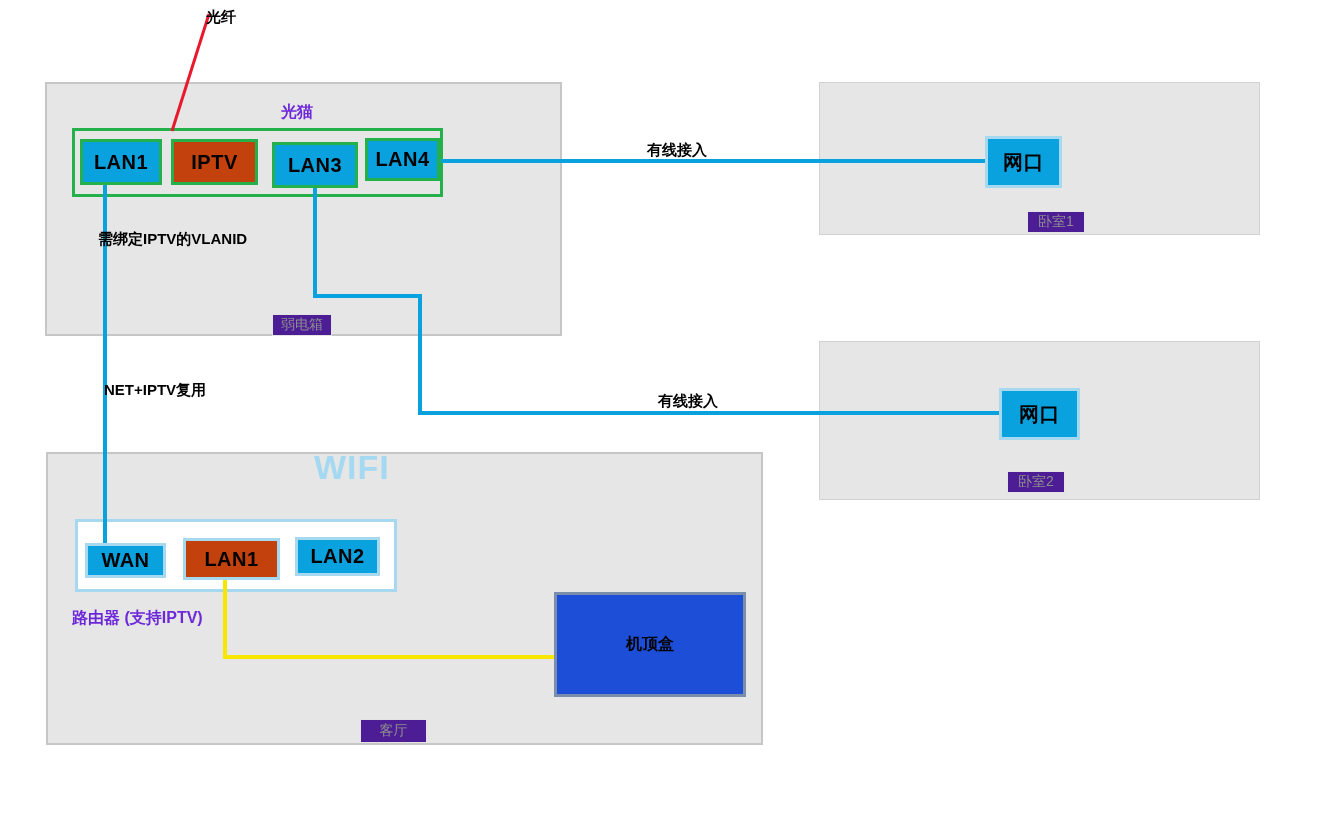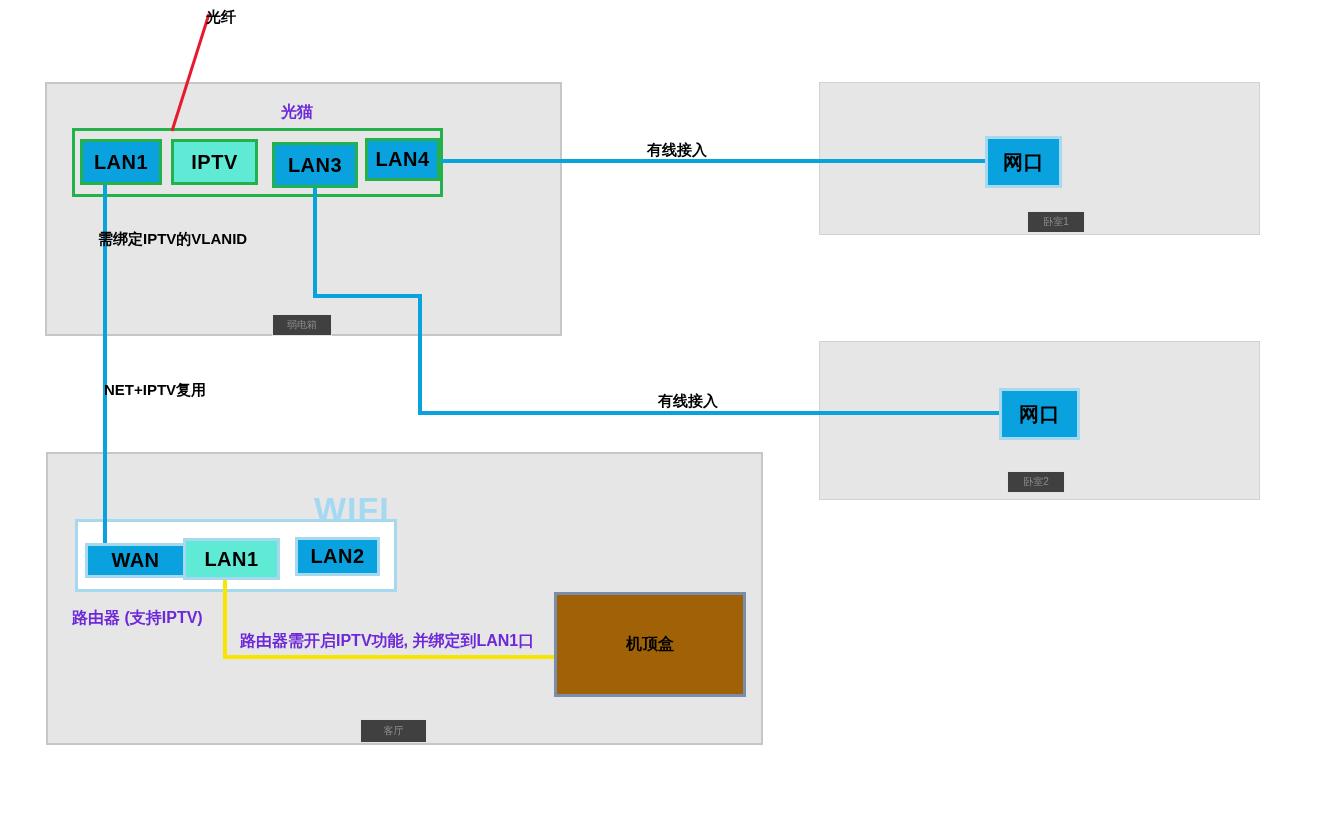--- a/index.html
+++ b/index.html
@@ -12,49 +12,49 @@
   .room.light{border:1px solid #d2d2d2;}
   .groupbox{position:absolute;box-sizing:border-box;}
   .b-green{border:3px solid #24b14c;}
   .b-lblue{border:3px solid #a6d9f0;}
   .b-slate{border:3px solid #7a8eab;}
   .port{
     position:absolute;box-sizing:border-box;display:flex;align-items:center;justify-content:center;
     font-weight:bold;font-size:20px;color:#000;letter-spacing:.5px;
   }
   .p-blue{background:#0aa2de;}
-  .p-yellow{background:#5eead4;}
+  .p-yellow{background:#c2410c;}
   .routerbox{position:absolute;box-sizing:border-box;background:#ffffff;}
   .stb{
-    position:absolute;box-sizing:border-box;background:#a16207;
+    position:absolute;box-sizing:border-box;background:#1d4ed8;
     display:flex;align-items:center;justify-content:center;font-weight:bold;font-size:16px;
   }
   .tag{
-    position:absolute;background:#404040;color:#8f8f8f;font-size:10px;
+    position:absolute;background:#4c1d95;color:#8f8f8f;font-size:14px;
     display:flex;align-items:center;justify-content:center;box-sizing:border-box;
     border:1px solid #e3e3e3;white-space:nowrap;
   }
   .note{position:absolute;font-weight:bold;font-size:15px;color:#000;white-space:nowrap;}
   .title{position:absolute;font-weight:bold;font-size:16px;color:#6d28d9;white-space:nowrap;}
   .wifi{
     position:absolute;font-weight:bold;font-size:34px;color:#a5d9f2;letter-spacing:1px;white-space:nowrap;
   }
   svg.wires{position:absolute;left:0;top:0;pointer-events:none;}
 </style>
 </head>
 <body>
 
 <div id="canvas">
 
   <div class="room heavy" style="left:45px;top:82px;width:517px;height:254px;"></div>
   <div class="room light" style="left:819px;top:82px;width:441px;height:153px;"></div>
   <div class="room light" style="left:819px;top:341px;width:441px;height:159px;"></div>
   <div class="room heavy" style="left:46px;top:452px;width:717px;height:293px;"></div>
 
-  <div class="wifi" style="left:314px;top:490px;">WIFI</div>
+  <div class="wifi" style="left:314px;top:448px;">WIFI</div>
 
   <div class="groupbox b-green" style="left:72px;top:128px;width:371px;height:69px;"></div>
 
   <div class="routerbox b-lblue" style="left:75px;top:519px;width:322px;height:73px;"></div>
 
   <svg class="wires" width="1326" height="835" viewBox="0 0 1326 835">
     <line x1="209" y1="14" x2="172" y2="131" stroke="#e8192c" stroke-width="3"></line>
     <line x1="105" y1="184" x2="105" y2="549" stroke="#0aa2de" stroke-width="4"></line>
     <polyline points="315,186 315,296 420,296 420,413 1000,413" fill="none" stroke="#0aa2de" stroke-width="4"></polyline>
     <line x1="441" y1="161" x2="990" y2="161" stroke="#0aa2de" stroke-width="4"></line>
@@ -77,24 +77,23 @@
 
   <div class="note" style="left:647px;top:141px;">有线接入</div>
   <div class="note" style="left:658px;top:392px;">有线接入</div>
 
   <div class="port p-blue b-lblue" style="left:985px;top:136px;width:77px;height:52px;">网口</div>
   <div class="tag" style="left:1027px;top:211px;width:58px;height:22px;">卧室1</div>
 
   <div class="port p-blue b-lblue" style="left:999px;top:388px;width:81px;height:52px;">网口</div>
   <div class="tag" style="left:1007px;top:471px;width:58px;height:22px;text-align:center;">卧室2</div>
 
-  <div class="port p-blue b-lblue" style="left:85px;top:543px;width:101px;height:35px;">WAN</div>
+  <div class="port p-blue b-lblue" style="left:85px;top:543px;width:81px;height:35px;">WAN</div>
   <div class="port p-yellow b-lblue" style="left:183px;top:538px;width:97px;height:42px;">LAN1</div>
   <div class="port p-blue b-lblue" style="left:295px;top:537px;width:85px;height:39px;">LAN2</div>
 
   <div class="title" style="left:72px;top:608px;">路由器 (支持IPTV)</div>
-  <div class="title" style="left:240px;top:631px;">路由器需开启IPTV功能, 并绑定到LAN1口</div>
 
   <div class="stb b-slate" style="left:554px;top:592px;width:192px;height:105px;">机顶盒</div>
 
   <div class="tag" style="left:360px;top:719px;width:67px;height:24px;">客厅</div>
 
 </div>
 
 </body></html>

